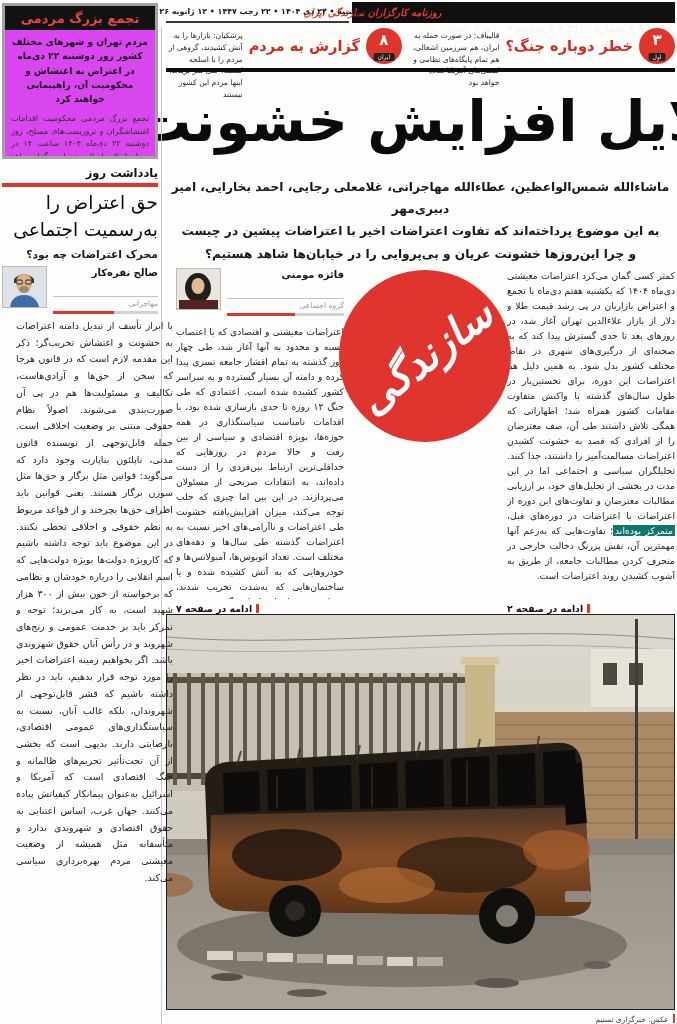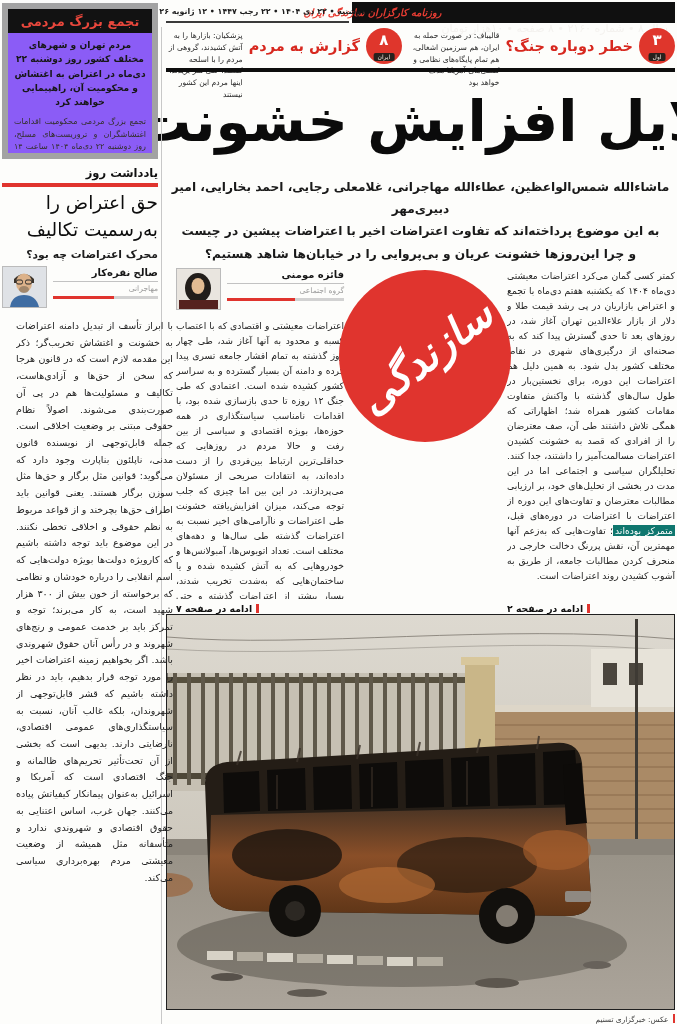--- a/index.html
+++ b/index.html
@@ -32,35 +32,35 @@
 
   
   .cols { left:166px; top:268px; width:509px; height:346px; display:flex; gap:10px; }
   .col { width:168px; display:flex; flex-direction:column; }
   .col-mid { width:143px; position:relative; }
   .logo-circle { position:absolute; left:-15px; top:2px; width:172px; height:172px; border-radius:50%; background:#e0342e; display:flex; align-items:center; justify-content:center; overflow:hidden; }
   .logo-word { color:#fff; font-size:42px; font-weight:bold; font-style:italic; transform:rotate(-38deg); letter-spacing:0; }
   .byline { display:flex; gap:6px; margin-bottom:8px; }
   .byline-photo { flex:0 0 45px; width:45px; height:42px; border:1px solid #bbb; background:#eceae5; order:2; }
   .byline-meta { flex:1; order:1; padding-top:1px; }
-  .byline-name { font-size:10px; font-weight:bold; color:#161616; border-bottom:1px solid #c2c2c2; padding-bottom:3px; }
+  .byline-name { font-size:10px; font-weight:bold; color:#161616; border-bottom:1px solid #c2c2c2; padding-bottom:18px; }
   .byline-role { font-size:7.6px; color:#9a9a9a; padding:2px 0 3px; }
   .byline-bar { height:3px; background:linear-gradient(90deg, #e0342e 58%, #d2d2d2 58%); }
   .col-body { flex:1; overflow:hidden; font-size:9.2px; line-height:1.63; color:#222; text-align:justify; text-align-last:right; }
   .hl { background:#0f766e; color:#fff; padding:0 2px; }
   .continue { margin-top:4px; text-align:left; font-size:9.3px; font-weight:bold; color:#111; }
   .redbar { display:inline-block; width:2.5px; height:9px; background:#e0342e; margin-left:4px; transform:translateY(1px); }
 
   
   .photo { left:166px; top:614px; width:509px; height:396px; border:1px solid #1f1f1f; overflow:hidden; background:#d8d4cb; }
   .caption { left:166px; top:1013px; width:509px; text-align:right; font-size:7.4px; color:#3c3c3c; }
 
   
   .v-rule { left:161px; top:27px; width:1px; height:997px; background:#c8c8c8; }
-  .promo { left:2px; top:3px; width:156px; height:156px; background:#8b5cf6; border:6px solid #a3a3a3; overflow:hidden; }
+  .promo { left:2px; top:3px; width:156px; height:156px; background:#d946ef; border:3px solid #a3a3a3; overflow:hidden; }
   .promo-head { height:24px; background:#121212; color:#e8473c; font-size:13px; font-weight:bold; display:flex; align-items:center; justify-content:center; }
   .promo-lead { padding:5px 6px 3px; font-size:9.1px; font-weight:bold; color:#171717; text-align:center; line-height:1.58; }
   .promo-body { padding:2px 6px; font-size:8.1px; color:#33302a; text-align:justify; text-align-last:right; line-height:1.58; }
   .note-kicker { left:2px; top:166px; width:156px; }
   .note-kicker .k-label { display:block; text-align:right; font-size:11.5px; font-weight:bold; color:#101010; padding-bottom:3px; }
   .note-kicker .k-bar { height:4px; background:#e0342e; }
   .note-headline { left:2px; top:190px; width:156px; font-size:18.5px; font-weight:normal; color:#0c0c0c; line-height:1.45; text-align:right; }
   .note-sub { left:2px; top:248px; width:156px; font-size:10.8px; font-weight:bold; color:#1c1c1c; text-align:right; }
   .note-byline { left:2px; top:266px; width:156px; }
   .note-body { left:16px; top:318px; width:157px; height:704px; overflow:hidden; font-size:9.5px; line-height:1.76; color:#222; text-align:justify; text-align-last:right; }
@@ -282,21 +282,21 @@
     <div class="promo-lead">مردم تهران و شهرهای مختلف کشور روز دوشنبه ۲۲ دی‌ماه در اعتراض به اغتشاش و محکومیت آن، راهپیمایی خواهند کرد</div>
     <div class="promo-body">تجمع بزرگ مردمی محکومیت اقدامات اغتشاشگران و تروریست‌های مسلح، روز دوشنبه ۲۲ دی‌ماه ۱۴۰۴ ساعت ۱۴ در میدان انقلاب اسلامی تهران برگزار خواهد شد. همزمان با این تجمع نیز دیگر اجتماع‌های مردمی در تمامی استان‌ها و مراکز استان‌ها برپا خواهد شد. شورای هماهنگی تبلیغات اسلامی نیز از آحاد مردم دعوت کرده در این مراسم حضور حداکثری داشته باشند.</div>
   </div>
 
   <div class="abs note-kicker">
     <span class="k-label">یادداشت روز</span>
     <div class="k-bar"></div>
   </div>
   <div class="abs note-headline">
     <div>حق اعتراض را</div>
-    <div>به‌رسمیت تکالیف</div>
+    <div>به‌رسمیت اجتماعی</div>
   </div>
   <div class="abs note-sub">محرک اعتراضات چه بود؟</div>
 
   <div class="abs note-byline">
     <div class="byline">
       <div class="byline-photo">
         <svg width="43" height="40" viewBox="0 0 43 40">
           <rect width="43" height="40" fill="#dfe2e6"></rect>
           <path d="M11,12 Q21,2 31,12 L31,16 L11,16 Z" fill="#3b342c"></path>
           <ellipse cx="21" cy="16" rx="8" ry="9.5" fill="#dcb28a"></ellipse>

